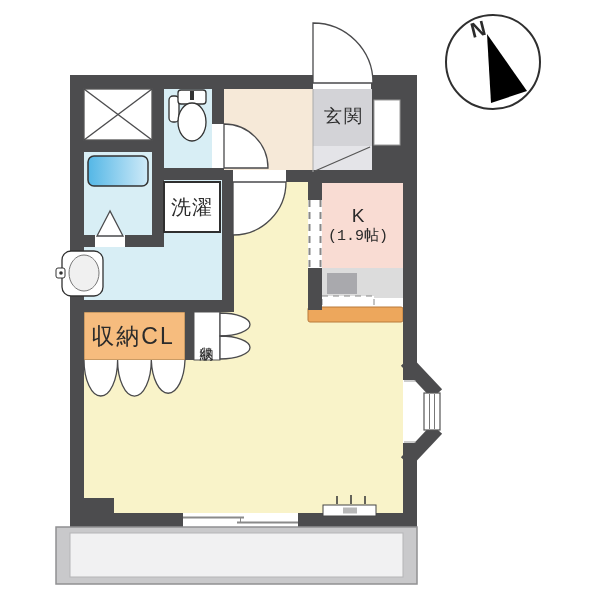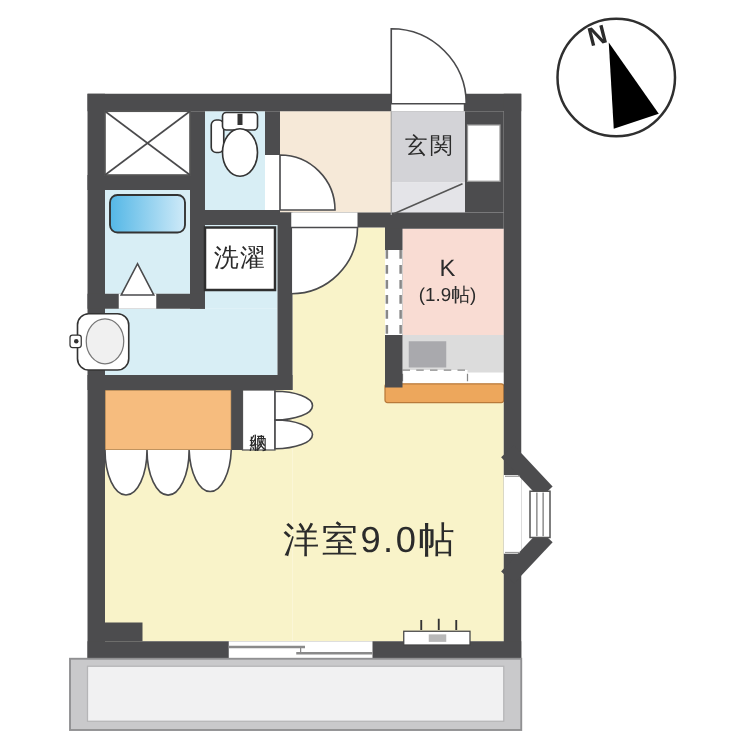--- a/index.html
+++ b/index.html
@@ -8,21 +8,21 @@
     outline:1px solid #d8d8d8;overflow:hidden;
     font-family:"Liberation Sans","DejaVu Sans",sans-serif;
   }
   #plan-svg{position:absolute;left:0;top:0;}
   .label{
     position:absolute;transform:translate(-50%,-50%);
     color:#2b2b2b;white-space:nowrap;line-height:1;
   }
   .lbl-genkan{left:344px;top:116px;font-size:18px;letter-spacing:2px;text-align:right;}
   .lbl-k{left:358px;top:215px;font-size:19px;}
-  .lbl-ksize{left:358px;top:236px;font-size:15px;}
+  .lbl-ksize{left:358px;top:236px;font-size:15px;font-family:Liberation Mono, monospace;}
   .lbl-laundry{left:192px;top:207px;font-size:20px;letter-spacing:1px;}
   .lbl-closet{left:133px;top:336px;font-size:23px;letter-spacing:2px;}
   .lbl-storage{left:207px;top:336px;font-size:14px;writing-mode:vertical-rl;transform:translate(-50%,-50%);}
   .lbl-main{left:296px;top:433px;font-size:29px;letter-spacing:2px;}
   .lbl-n{left:478px;top:29px;font-size:21px;font-weight:600;transform:translate(-50%,-50%) rotate(-14deg);}
   
   .wall{fill:var(--c-wall);}
   .gap{fill:#fff;}
   .water{fill:var(--c-water-rooms);}
   .door{fill:#fff;stroke:#4a4a4c;stroke-width:1.3;}
@@ -166,16 +166,16 @@
   <g>
     <circle cx="493" cy="62" r="47" fill="#fff" stroke="#2f2f2f" stroke-width="2"></circle>
     <polygon points="487,34 527,91 491,103" fill="#000"></polygon>
   </g>
 </svg>
 
   <div class="label lbl-genkan">玄関</div>
   <div class="label lbl-k">K</div>
   <div class="label lbl-ksize">(1.9帖)</div>
   <div class="label lbl-laundry">洗濯</div>
+  <div class="label lbl-closet">収納CL</div>
   <div class="label lbl-storage">収納</div>
-  <div class="label lbl-main">洋室9.0帖</div>
   <div class="label lbl-n">N</div>
 </div>
 
 </body></html>

